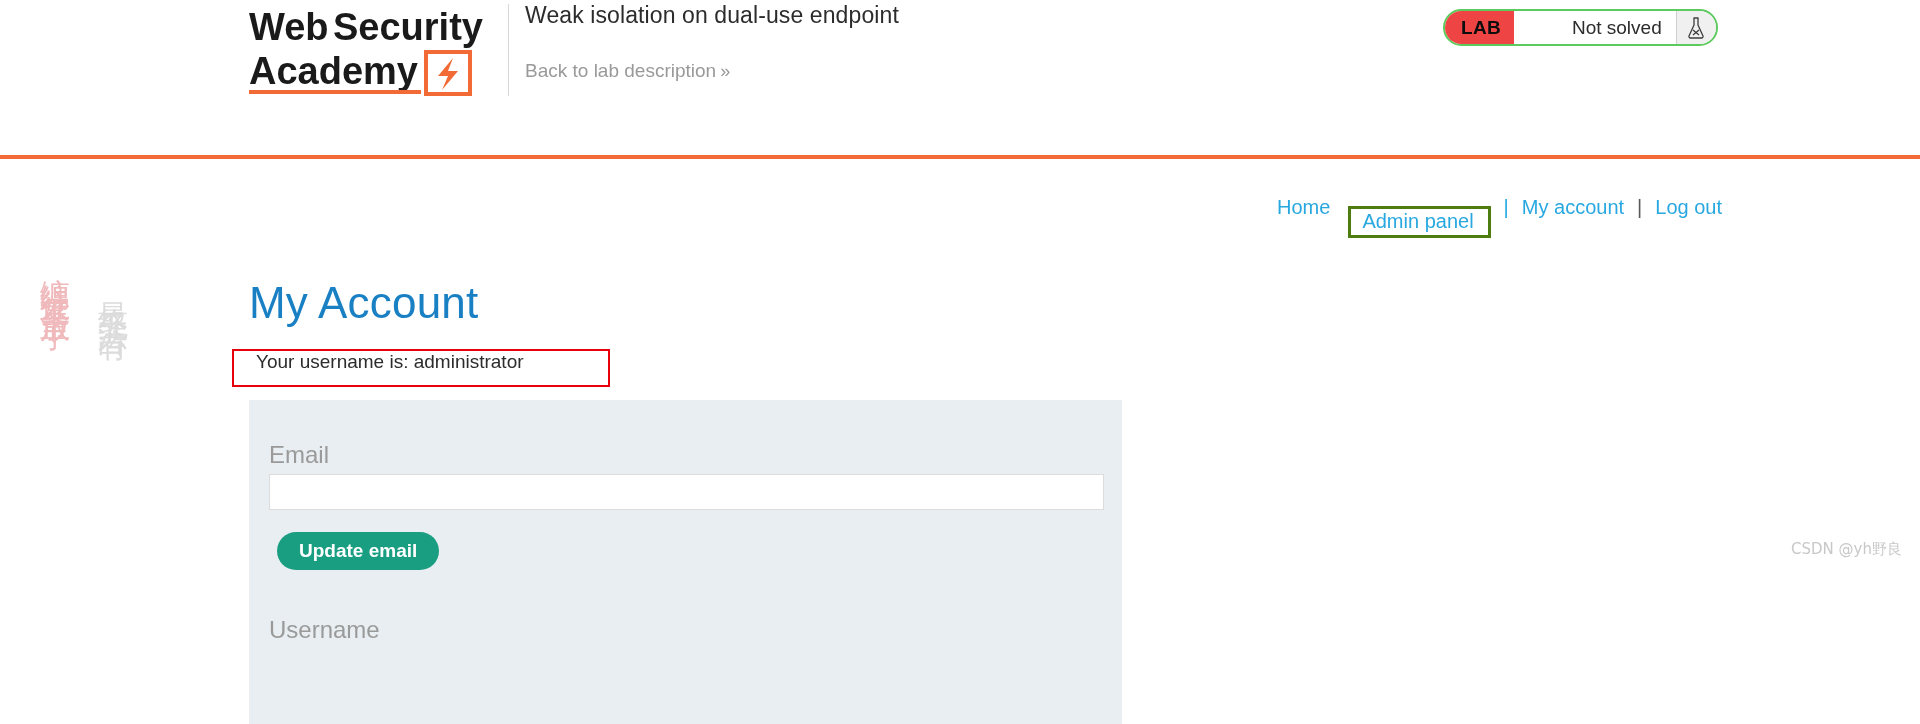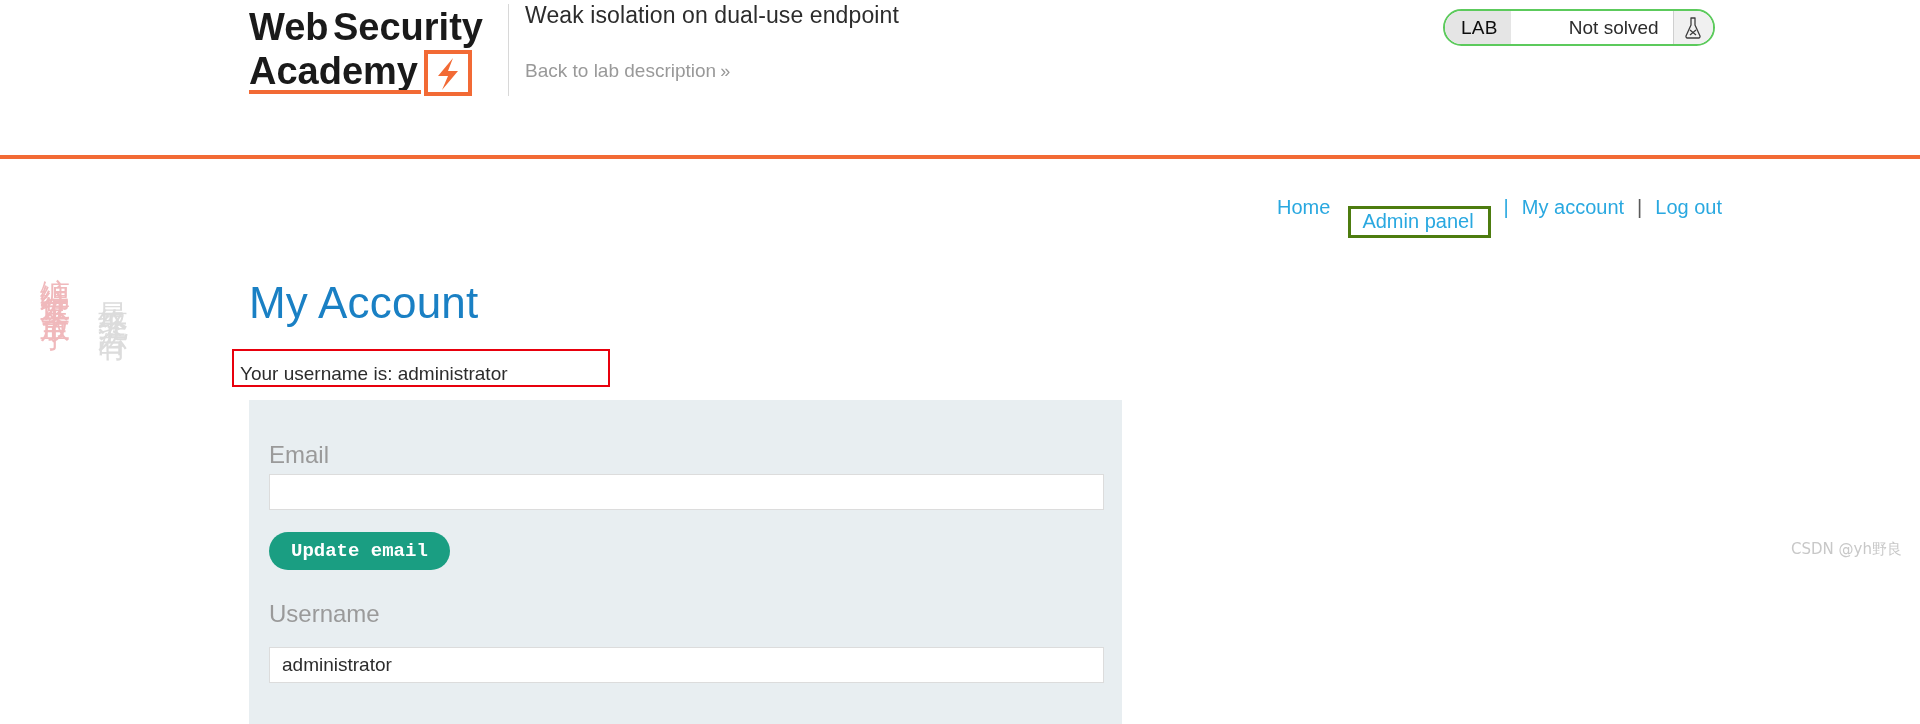--- a/index.html
+++ b/index.html
@@ -36,21 +36,21 @@
   .back-link .chev { font-size: 18px; letter-spacing:-2px; margin-left:4px; }
 
   
   .lab-status {
     position:absolute; left: 1443px; top: 9px;
     height: 37px; display:flex; align-items:stretch;
     border: 2px solid #5cca5c; border-radius: 19px;
     background:#fff; overflow:hidden;
   }
   .lab-tag {
-    background:#e5e5e5; color:#0d0d0d; font-weight:normal;
+    background:#ef4444; color:#0d0d0d; font-weight:bold;
     font-size:19px; display:flex; align-items:center;
     padding: 0 13px 0 16px; letter-spacing:.3px;
   }
   .lab-state {
     color:#2c2c2c; font-size:19px; display:flex; align-items:center;
     padding: 0 14px; white-space:nowrap; background:#fff;margin-left:44px;
   }
   .lab-icon {
     width: 40px; background:#f0f0f0; border-left:1px solid #cfcfcf;
     display:flex; align-items:center; justify-content:center;
@@ -79,21 +79,21 @@
   
   .page-title {
     position:absolute; left: 249px; top: 278px;
     font-size: 44px; color:#1a80c4; font-weight: 400;
     letter-spacing:.2px;
   }
   .username-note {
     position:absolute; left: 232px; top: 349px;
     width: 378px; height: 38px;
     border: 2px solid #e8000d; background:#fff;
-    display:flex; align-items:flex-end; padding-left: 6px;
+    display:flex; align-items:flex-start; padding-left: 22px;
     font-size: 19px; color:#2c2c2c;
   }
 
   .form-panel {
     position:absolute; left: 249px; top: 400px;
     width: 873px; height: 324px;
     background:#e8eef1;
   }
   .field-label {
     position:absolute; font-size: 24px; color:#9a9a9a;
@@ -186,22 +186,21 @@
 
   <div class="username-note">
     <span>Your username is: administrator</span>
   </div>
 
   <div class="form-panel"></div>
 
   <label class="field-label" style="left:269px; top:441px;">Email</label>
   <input class="text-input" type="text" style="top: 474px; left: 269px;" value="">
 
-  <button class="btn-teal" style="left:269px;font-family:Liberation Mono, monospace;">Update email</button>
-
-  <label class="field-label" style="left:269px; top:600px;">Username</label>
-  <input class="text-input" type="text" style="top: 647px; left: 269px;" value="administrator">
+  <button class="btn-teal" style="left:277px;">Update email</button>
+
+  <label class="field-label" style="left:269px; top:616px;">Username</label>
 
   <div class="vtext vtext-a">缠绵往复不肯放手</div>
   <div class="vtext vtext-b">最终无法占有</div>
   <div class="csdn-mark">CSDN @yh野良</div>
 
 </div>
 
 </body></html>

